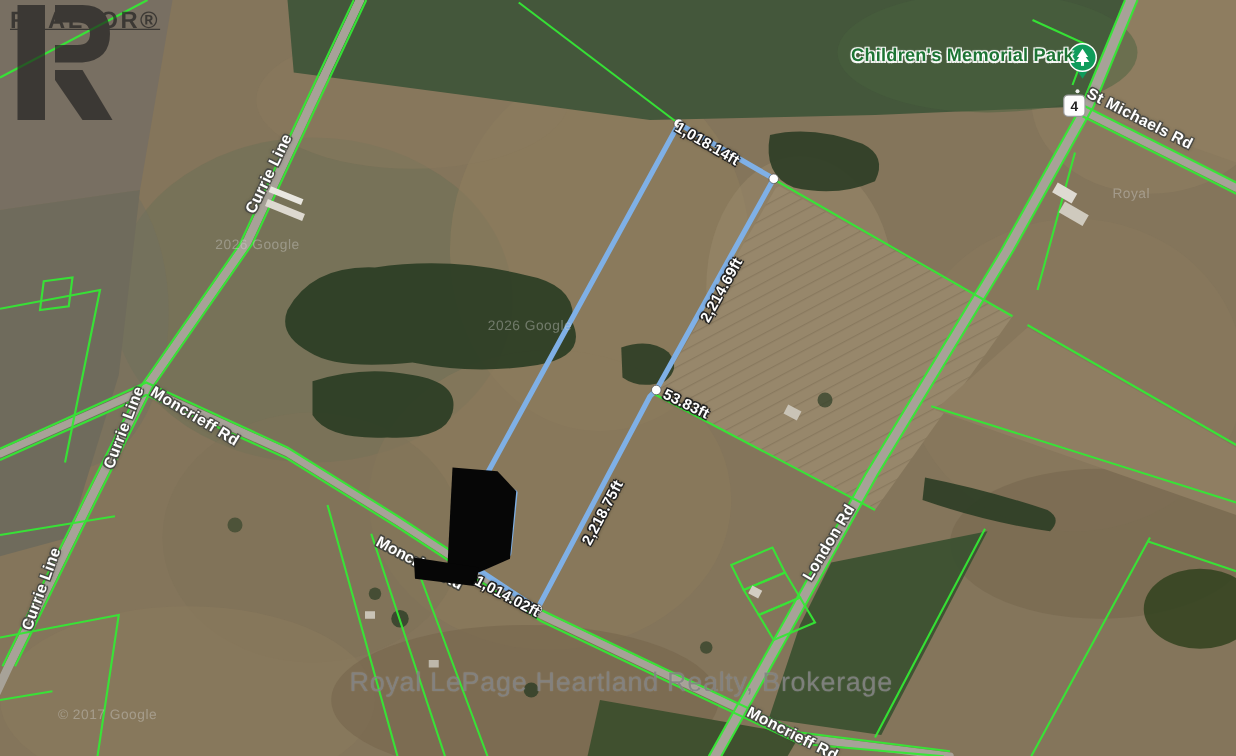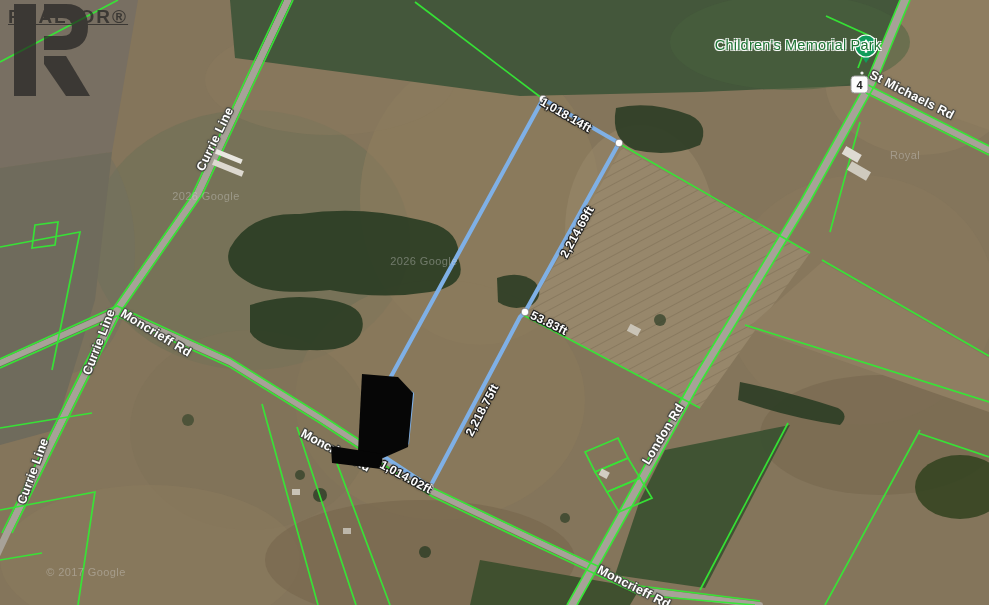--- a/index.html
+++ b/index.html
@@ -3,23 +3,23 @@
 <meta charset="utf-8">
 <style>
   html,body{margin:0;padding:0;background:#1b1b1b;font-family:"Liberation Sans",sans-serif;}
   .stage{position:relative;width:989px;height:605px;overflow:hidden;background:#84755b;}
   .stage svg{position:absolute;left:0;top:0;}
   .lbl{position:absolute;white-space:nowrap;transform-origin:center;pointer-events:none;}
   .roadlbl{color:#fff;font-size:12.5px;font-weight:bold;letter-spacing:.3px;
     text-shadow:-1px -1px 0 #4a4a44,1px -1px 0 #4a4a44,-1px 1px 0 #4a4a44,1px 1px 0 #4a4a44,0 0 3px #33332e;}
   .measure{color:#fff;font-size:12px;font-weight:bold;letter-spacing:.2px;
     text-shadow:-1px -1px 0 #222,1px -1px 0 #222,-1px 1px 0 #222,1px 1px 0 #222,0 0 3px #000;}
-  .parklbl{color:#1d7434;font-size:14.5px;font-weight:normal;letter-spacing:.2px;
+  .parklbl{color:#1d7434;font-size:14.5px;font-weight:bold;letter-spacing:.2px;
     text-shadow:-1px -1px 0 rgba(255,255,255,.9),1px -1px 0 rgba(255,255,255,.9),
-               -1px 1px 0 rgba(255,255,255,.9),1px 1px 0 rgba(255,255,255,.9),0 0 2px #fff;margin-left:28px;}
+               -1px 1px 0 rgba(255,255,255,.9),1px 1px 0 rgba(255,255,255,.9),0 0 2px #fff;}
   .brokerage{color:rgba(128,128,128,.88);font-size:21.5px;letter-spacing:.6px;
     text-shadow:0 0 1px rgba(255,255,255,.25);}
   .gmark{color:rgba(215,215,215,.38);font-size:11px;letter-spacing:.4px;}
   .realtor{position:absolute;left:8px;top:4px;width:120px;opacity:.66;}
   .realtor .rword{color:#1d1d1d;font-size:19px;font-weight:bold;letter-spacing:2px;margin-top:2px;text-decoration:underline;}
   .svglbl{fill:#fff;font-family:"Liberation Sans",sans-serif;font-size:12.5px;font-weight:bold;
     paint-order:stroke;stroke:#46463f;stroke-width:2.6px;stroke-linejoin:round;}
   .shieldtxt{fill:#222;font-family:"Liberation Sans",sans-serif;font-size:11px;font-weight:bold;}
 </style>
 </head>
@@ -180,19 +180,20 @@
     <svg width="86" height="94" viewBox="0 0 78 94">
       <g fill="#1d1d1d">
         <rect x="2" y="0" width="22" height="92"></rect>
         <path d="M32,0 H54 Q76,0 76,23 Q76,44 54,46 H32 V32 H50 Q60,32 60,23 Q60,14 50,14 H32 Z"></path>
         <path d="M32,52 H54 L78,92 H54 L32,60 Z"></path>
       </g>
     </svg>
     <div class="rword">REALTOR®</div>
   </div>
 
+  <div class="lbl brokerage" style="left:497px;top:546px;transform:translate(-50%,-50%);">Royal LePage Heartland Realty, Brokerage</div>
 
   <div class="lbl gmark" style="left:86px;top:572px;transform:translate(-50%,-50%);">© 2017 Google</div>
   <div class="lbl gmark" style="left:206px;top:196px;transform:translate(-50%,-50%);">2026 Google</div>
   <div class="lbl gmark" style="left:424px;top:261px;transform:translate(-50%,-50%);">2026 Google</div>
   <div class="lbl gmark" style="left:905px;top:155px;transform:translate(-50%,-50%);">Royal</div>
 
 </div>
 
 </body></html>

